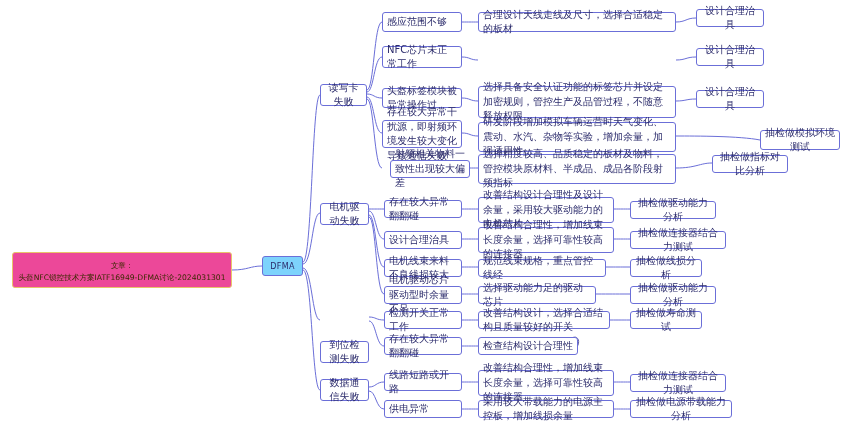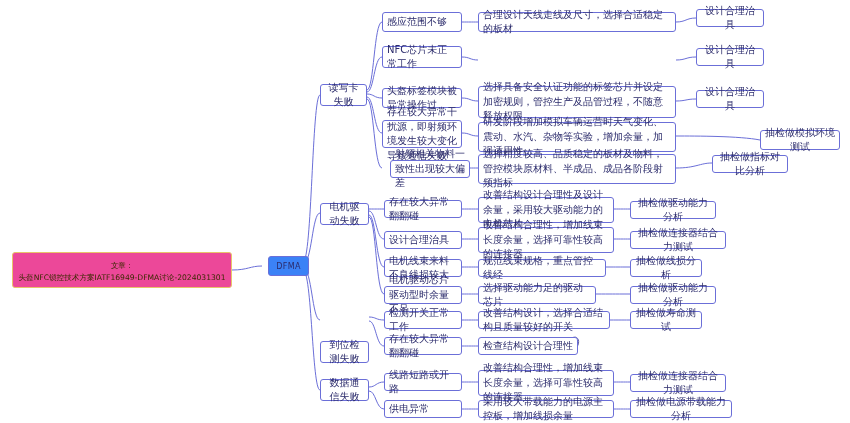--- a/index.html
+++ b/index.html
@@ -49,25 +49,25 @@
     align-items:center;
     justify-content:flex-end;
   }
   .root .ttl{font-size:7.4px;}
   .root .sub{font-size:7.6px;margin-top:1px;}
   .dfma{
     position:absolute;
     box-sizing:border-box;
     border:1px solid #6b6fd8;
     border-radius:3px;
-    background:#3b82f6;
+    background:#7dd3fc;
     color:#2b2b6b;
     font-size:8px;
     letter-spacing:.3px;
-    display:flex;align-items:center;justify-content:center;margin-left:6px;
+    display:flex;align-items:center;justify-content:center;
   }
   .scribble{position:absolute;pointer-events:none;}
 </style>
 </head>
 <body>
 
 <div id="canvas">
 
   <svg class="links" viewBox="0 0 850 423">
     <g fill="none" stroke="#6b6fd8" stroke-width="1">

